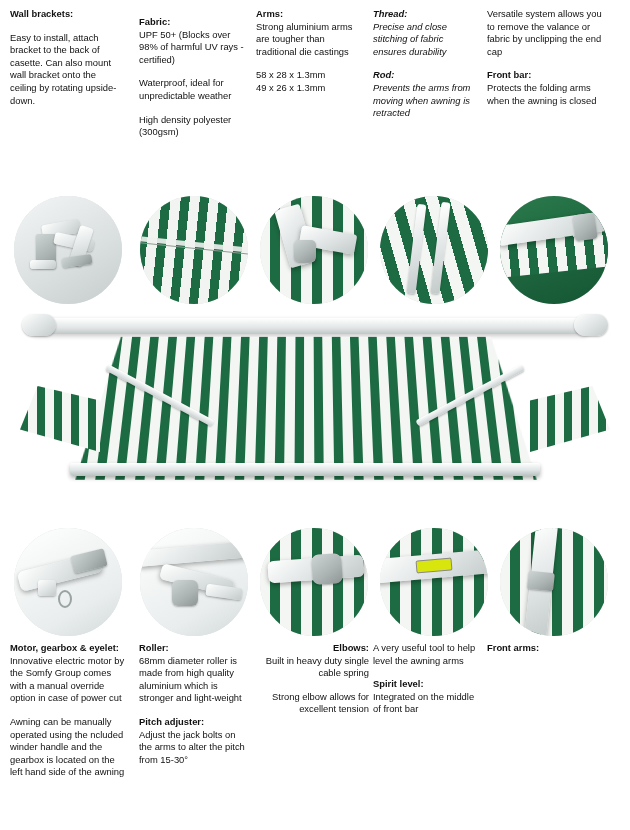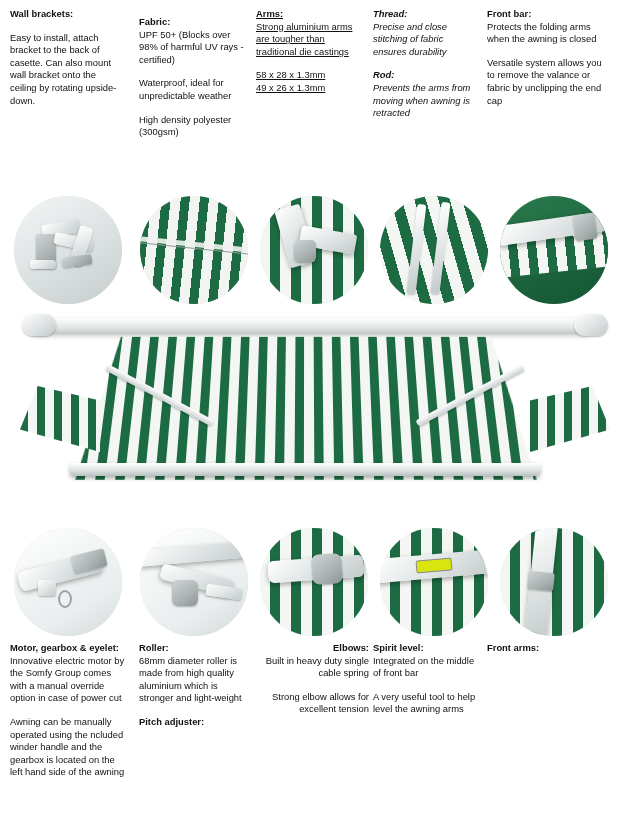--- a/index.html
+++ b/index.html
@@ -189,34 +189,34 @@
     <p><span class="h">Wall brackets:</span></p>
     <p>Easy to install, attach bracket to the back of casette. Can also mount wall bracket onto the ceiling by rotating upside-down.</p>
   </div>
 
   <div class="txtcol" style="left:139px; top:16px; width:112px;">
     <p><span class="h">Fabric:</span><span>UPF 50+ (Blocks over 98% of harmful UV rays - certified)</span></p>
     <p>Waterproof, ideal for unpredictable weather</p>
     <p>High density polyester (300gsm)</p>
   </div>
 
-  <div class="txtcol" style="left:256px; top:8px; width:110px;text-decoration:underline;">
+  <div class="txtcol" style="left:256px; top:8px; width:110px;">
     <p><span class="h">Arms:</span><span>Strong aluminium arms are tougher than traditional die castings</span></p>
     <p style="white-space:pre-line">58 x 28 x 1.3mm
 49 x 26 x 1.3mm</p>
   </div>
 
   <div class="txtcol" style="left:373px; top:8px; width:104px;font-style:italic;">
     <p><span class="h">Thread:</span><span>Precise and close stitching of fabric ensures durability</span></p>
     <p><span class="h">Rod:</span><span>Prevents the arms from moving when awning is retracted</span></p>
   </div>
 
   <div class="txtcol" style="left:487px; top:8px; width:115px;">
+    <p>Versatile system allows you to remove the valance or fabric by unclipping the end cap</p>
     <p><span class="h">Front bar:</span><span>Protects the folding arms when the awning is closed</span></p>
-    <p>Versatile system allows you to remove the valance or fabric by unclipping the end cap</p>
   </div>
 
   <div class="bubble" style="left:14px; top:196px; width:108px; height:108px;">
     <div class="inner">
       <div class="greywall"></div>
       <div class="part" style="left:28px; top:26px; width:38px; height:14px; transform:rotate(-10deg);"></div>
       <div class="part dark" style="left:22px; top:38px; width:20px; height:34px; border-radius:2px;"></div>
       <div class="part" style="left:40px; top:40px; width:40px; height:12px; transform:rotate(12deg);"></div>
       <div class="part" style="left:60px; top:30px; width:14px; height:40px; transform:rotate(18deg);"></div>
       <div class="part dark" style="left:48px; top:60px; width:30px; height:10px; transform:rotate(-8deg);"></div>
@@ -314,30 +314,30 @@
     </div>
   </div>
 
   <div class="txtcol" style="left:10px; top:642px; width:116px;">
     <p><span class="h">Motor, gearbox &amp; eyelet:</span><span>Innovative electric motor by the Somfy Group comes with a manual override option in case of power cut</span></p>
     <p>Awning can be manually operated using the ncluded winder handle and the gearbox is located on the left hand side of the awning</p>
   </div>
 
   <div class="txtcol" style="left:139px; top:642px; width:110px;">
     <p><span class="h">Roller:</span><span>68mm diameter roller is made from high quality aluminium which is stronger and light-weight</span></p>
-    <p><span class="h">Pitch adjuster:</span></p>
+    <p><span class="h">Pitch adjuster:</span><span>Adjust the jack bolts on the arms to alter the pitch from 15-30°</span></p>
   </div>
 
   <div class="txtcol" style="left:259px; top:642px; width:110px;text-align:right;">
     <p><span class="h">Elbows:</span><span>Built in heavy duty single cable spring</span></p>
     <p>Strong elbow allows for excellent tension</p>
   </div>
 
   <div class="txtcol" style="left:373px; top:642px; width:104px;">
+    <p>A very useful tool to help level the awning arms</p>
     <p><span class="h">Spirit level:</span><span>Integrated on the middle of front bar</span></p>
-    <p>A very useful tool to help level the awning arms</p>
   </div>
 
   <div class="txtcol" style="left:487px; top:642px; width:124px;">
     <p><span class="h">Front arms:</span></p>
   </div>
 
 </div>
 
 </body></html>

